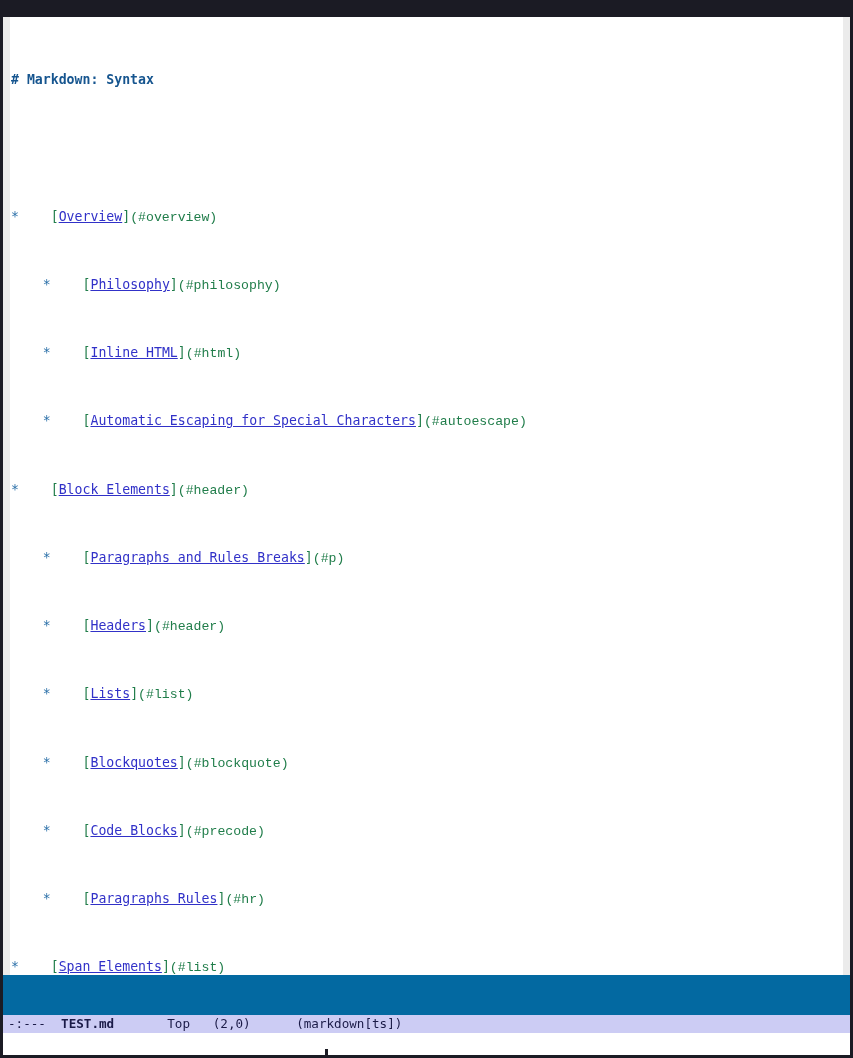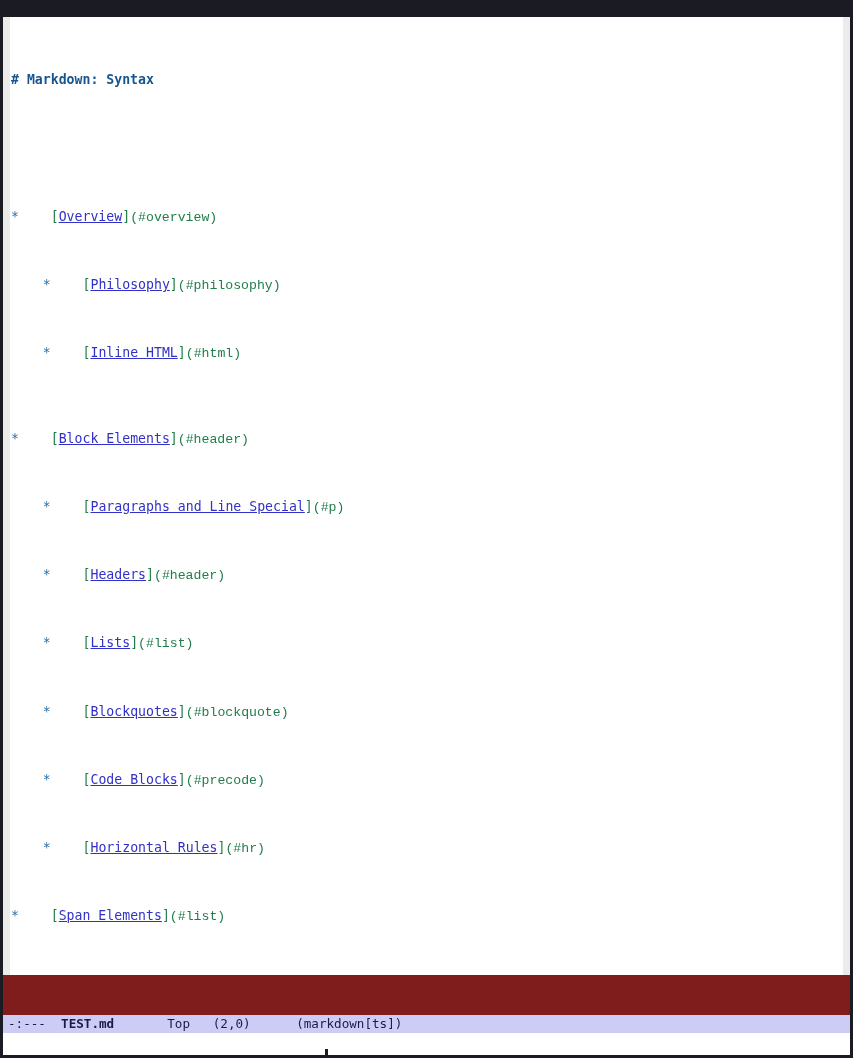--- a/index.html
+++ b/index.html
@@ -29,21 +29,21 @@
     letter-spacing: 0.1px;
     flex: 0 0 auto;
     font-family: "DejaVu Sans Mono", monospace;
   }
 
   
   .emacs-body {
     flex: 1 1 auto;
     display: flex;
     flex-direction: column;
-    background: #7f1d1d;
+    background: #0369a1;
     position: relative;
     border-left: 3px solid #1b1b24;
     border-right: 3px solid #1b1b24;
     box-sizing: border-box;
   }
 
   .window-area {
     flex: 1 1 auto;
     display: flex;
     position: relative;
@@ -144,34 +144,35 @@
           <div class="ln"><span class="md-head"># Markdown: Syntax</span></div>
           <div class="ln"> </div>
 
           
           <div class="ln"><span class="md-bullet">*</span><span class="plain">    </span><span class="md-markup">[</span><span class="md-link">Overview</span><span class="md-markup">]</span><span class="md-url">(#overview)</span></div>
 
           <div class="ln"><span class="plain">    </span><span class="md-bullet">*</span><span class="plain">    </span><span class="md-markup">[</span><span class="md-link">Philosophy</span><span class="md-markup">]</span><span class="md-url">(#philosophy)</span></div>
 
           <div class="ln"><span class="plain">    </span><span class="md-bullet">*</span><span class="plain">    </span><span class="md-markup">[</span><span class="md-link">Inline HTML</span><span class="md-markup">]</span><span class="md-url">(#html)</span></div>
 
+          <div class="ln"><span class="plain">    </span><span class="md-bullet">*</span><span class="plain">    </span><span class="md-markup">[</span><span class="md-link">Automatic Escaping for Special Characters</span><span class="md-markup">]</span><span class="md-url">(#autoescape)</span></div>
 
           <div class="ln"><span class="md-bullet">*</span><span class="plain">    </span><span class="md-markup">[</span><span class="md-link">Block Elements</span><span class="md-markup">]</span><span class="md-url">(#header)</span></div>
 
-          <div class="ln"><span class="plain">    </span><span class="md-bullet">*</span><span class="plain">    </span><span class="md-markup">[</span><span class="md-link">Paragraphs and Line Special</span><span class="md-markup">]</span><span class="md-url">(#p)</span></div>
+          <div class="ln"><span class="plain">    </span><span class="md-bullet">*</span><span class="plain">    </span><span class="md-markup">[</span><span class="md-link">Paragraphs and Rules Breaks</span><span class="md-markup">]</span><span class="md-url">(#p)</span></div>
 
           <div class="ln"><span class="plain">    </span><span class="md-bullet">*</span><span class="plain">    </span><span class="md-markup">[</span><span class="md-link">Headers</span><span class="md-markup">]</span><span class="md-url">(#header)</span></div>
 
           <div class="ln"><span class="plain">    </span><span class="md-bullet">*</span><span class="plain">    </span><span class="md-markup">[</span><span class="md-link">Lists</span><span class="md-markup">]</span><span class="md-url">(#list)</span></div>
 
           <div class="ln"><span class="plain">    </span><span class="md-bullet">*</span><span class="plain">    </span><span class="md-markup">[</span><span class="md-link">Blockquotes</span><span class="md-markup">]</span><span class="md-url">(#blockquote)</span></div>
 
           <div class="ln"><span class="plain">    </span><span class="md-bullet">*</span><span class="plain">    </span><span class="md-markup">[</span><span class="md-link">Code Blocks</span><span class="md-markup">]</span><span class="md-url">(#precode)</span></div>
 
-          <div class="ln"><span class="plain">    </span><span class="md-bullet">*</span><span class="plain">    </span><span class="md-markup">[</span><span class="md-link">Horizontal Rules</span><span class="md-markup">]</span><span class="md-url">(#hr)</span></div>
+          <div class="ln"><span class="plain">    </span><span class="md-bullet">*</span><span class="plain">    </span><span class="md-markup">[</span><span class="md-link">Paragraphs Rules</span><span class="md-markup">]</span><span class="md-url">(#hr)</span></div>
 
           <div class="ln"><span class="md-bullet">*</span><span class="plain">    </span><span class="md-markup">[</span><span class="md-link">Span Elements</span><span class="md-markup">]</span><span class="md-url">(#list)</span></div>
 
           
 
           
 
           
 
           

